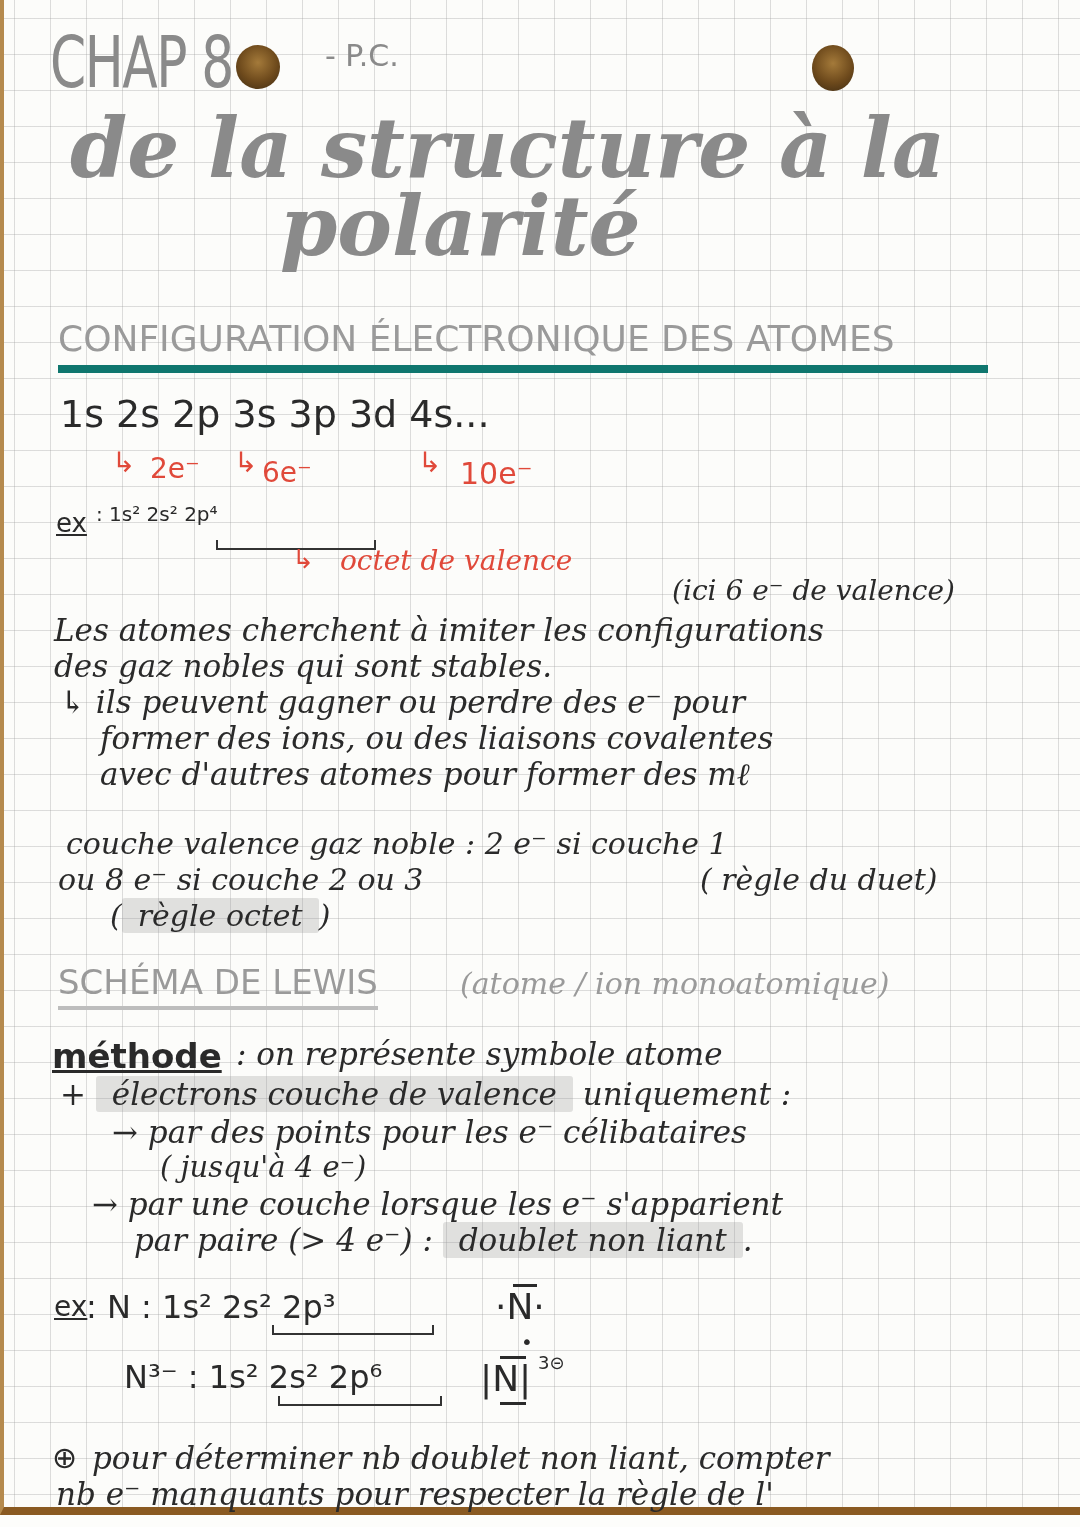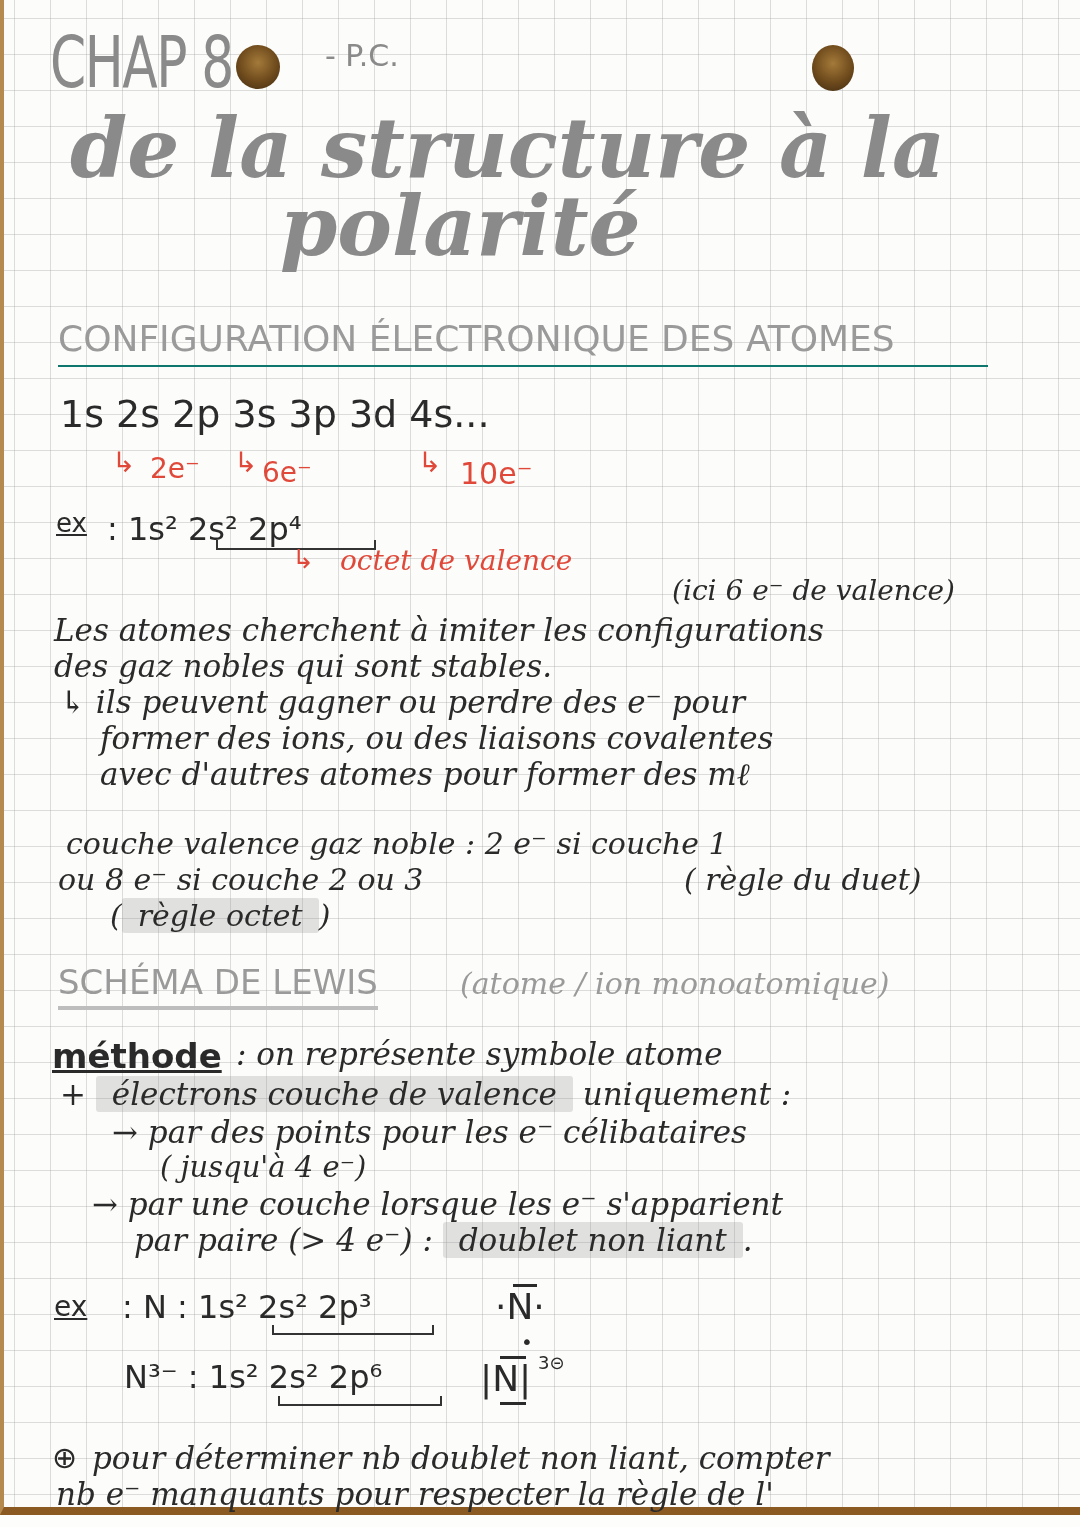--- a/index.html
+++ b/index.html
@@ -26,21 +26,21 @@
     position: absolute; width: 44px; height: 44px; border-radius: 50%;
     background: radial-gradient(circle at 50% 40%, #a47a3a 0%, #6e4a1c 55%, #3d2a12 100%);
   }
   .abs { position: absolute; white-space: nowrap; }
   .script { font-family: "DejaVu Serif", serif; font-style: italic; }
   .hand { font-family: "DejaVu Sans", sans-serif; }
   .gray { color: #9a9a9a; }
   .title-gray { color: #8a8a8a; }
   .red { color: #e0493a; }
   .hl { background: rgba(150,150,150,0.28); border-radius: 3px; padding: 0 16px; }
-  .underline-gray { border-bottom: 2px solid #0f766e; padding-bottom: 6px; }
+  .underline-gray { border-bottom: 8px solid #0f766e; padding-bottom: 6px; }
   .ul { text-decoration: underline; }
   .bold { font-weight: bold; }
   .brace { position:absolute; border: 2px solid #333; border-top: none; height: 8px; }
   .lewis { font-family: "DejaVu Sans", sans-serif; font-size: 36px; color:#2a2a2a; }
 </style>
 </head>
 <body>
 
 <div class="paper"></div>
 <div class="bottom-strip"></div>
@@ -57,50 +57,50 @@
 
 <div class="abs hand" style="left:60px; top:392px; font-size:38px;">1s 2s 2p 3s 3p 3d 4s...</div>
 <div class="abs red hand" style="left:112px; top:446px; font-size:28px;">↳</div>
 <div class="abs red hand" style="left:150px; top:452px; font-size:28px;text-align:center;">2e⁻</div>
 <div class="abs red hand" style="left:234px; top:446px; font-size:28px;">↳</div>
 <div class="abs red hand" style="left:262px; top:456px; font-size:28px;">6e⁻</div>
 <div class="abs red hand" style="left:418px; top:446px; font-size:28px;">↳</div>
 <div class="abs red hand" style="left:460px; top:456px; font-size:30px;">10e⁻</div>
 
 <div class="abs hand ul" style="left:56px; top:508px; font-size:26px;">ex</div>
-<div class="abs hand" style="left:107px; top:502px; font-size:32px;margin-top:8px;">: 1s² 2s² 2p⁴</div>
+<div class="abs hand" style="left:96px; top:502px; font-size:20px;">: 1s² 2s² 2p⁴</div>
 <div class="brace" style="left:216px; top:540px; width:156px;"></div>
 <div class="abs red hand" style="left:292px; top:544px; font-size:26px;">↳</div>
 <div class="abs red script" style="left:340px; top:544px; font-size:28px;">octet de valence</div>
 <div class="abs script" style="left:672px; top:542px; font-size:28px;margin-top:32px;">(ici 6 e⁻ de valence)</div>
 
 <div class="abs script" style="left:54px; top:612px; font-size:31px;">Les atomes cherchent à imiter les configurations</div>
 <div class="abs script" style="left:54px; top:648px; font-size:31px;">des gaz nobles qui sont stables.</div>
 <div class="abs script" style="left:60px; top:684px; font-size:31px;font-style:italic;">↳ ils peuvent gagner ou perdre des e⁻ pour</div>
 <div class="abs script" style="left:100px; top:720px; font-size:31px;">former des ions, ou des liaisons covalentes</div>
 <div class="abs script" style="left:100px; top:756px; font-size:31px;">avec d'autres atomes pour former des mℓ</div>
 
 <div class="abs script" style="left:66px; top:826px; font-size:30px;">couche valence gaz noble : 2 e⁻ si couche 1</div>
 <div class="abs script" style="left:58px; top:862px; font-size:30px;">ou 8 e⁻ si couche 2 ou 3</div>
-<div class="abs script" style="left:684px; top:862px; font-size:30px;"><span>( règle du duet)</span></div>
+<div class="abs script" style="left:700px; top:862px; font-size:30px;"><span>( règle du duet)</span></div>
 <div class="abs script" style="left:110px; top:898px; font-size:30px;"><span>(</span><span class="hl">règle octet</span><span>)</span></div>
 
 <div class="abs hand gray" style="left:58px; top:962px; font-size:34px; border-bottom:4px solid #bdbdbd; padding-bottom:4px;">SCHÉMA DE LEWIS</div>
 <div class="abs script gray" style="left:460px; top:966px; font-size:30px;">(atome / ion monoatomique)</div>
 
 <div class="abs hand bold ul" style="left:52px; top:1036px; font-size:34px;">méthode</div>
 <div class="abs script" style="left:236px; top:1036px; font-size:31px;">: on représente symbole atome</div>
 <div class="abs script" style="left:60px; top:1076px; font-size:31px;"><span>+</span> <span class="hl">électrons couche de valence</span> <span>uniquement :</span></div>
 <div class="abs script" style="left:92px; top:1114px; font-size:31px;margin-left:20px;">→ par des points pour les e⁻ célibataires</div>
 <div class="abs script" style="left:160px; top:1150px; font-size:29px;">( jusqu'à 4 e⁻)</div>
 <div class="abs script" style="left:92px; top:1186px; font-size:31px;">→ par une couche lorsque les e⁻ s'apparient</div>
 <div class="abs script" style="left:134px; top:1222px; font-size:31px;"><span>par paire (&gt; 4 e⁻) :</span> <span class="hl">doublet non liant</span>.</div>
 
 <div class="abs hand ul" style="left:54px; top:1290px; font-size:28px;">ex</div>
-<div class="abs hand" style="left:86px; top:1288px; font-size:32px;padding-left:36px;">: N : 1s² 2s² 2p³</div>
+<div class="abs hand" style="left:86px; top:1288px; font-size:32px;">: N : 1s² 2s² 2p³</div>
 <div class="brace" style="left:272px; top:1325px; width:158px;"></div>
 <div class="abs lewis" style="left:495px; top:1286px;">
   <span style="position:absolute; left:18px; top:-2px; width:24px; border-top:3px solid #2a2a2a;"></span>
   <span>·N·</span>
   <span style="position:absolute; left:26px; top:44px; font-size:20px;">•</span>
 </div>
 <div class="abs hand" style="left:124px; top:1358px; font-size:32px;">N³⁻ : 1s² 2s² 2p⁶</div>
 <div class="brace" style="left:278px; top:1396px; width:160px;"></div>
 <div class="abs lewis" style="left:480px; top:1358px;">
   <span style="position:absolute; left:20px; top:-2px; width:26px; border-top:3px solid #2a2a2a;"></span>

